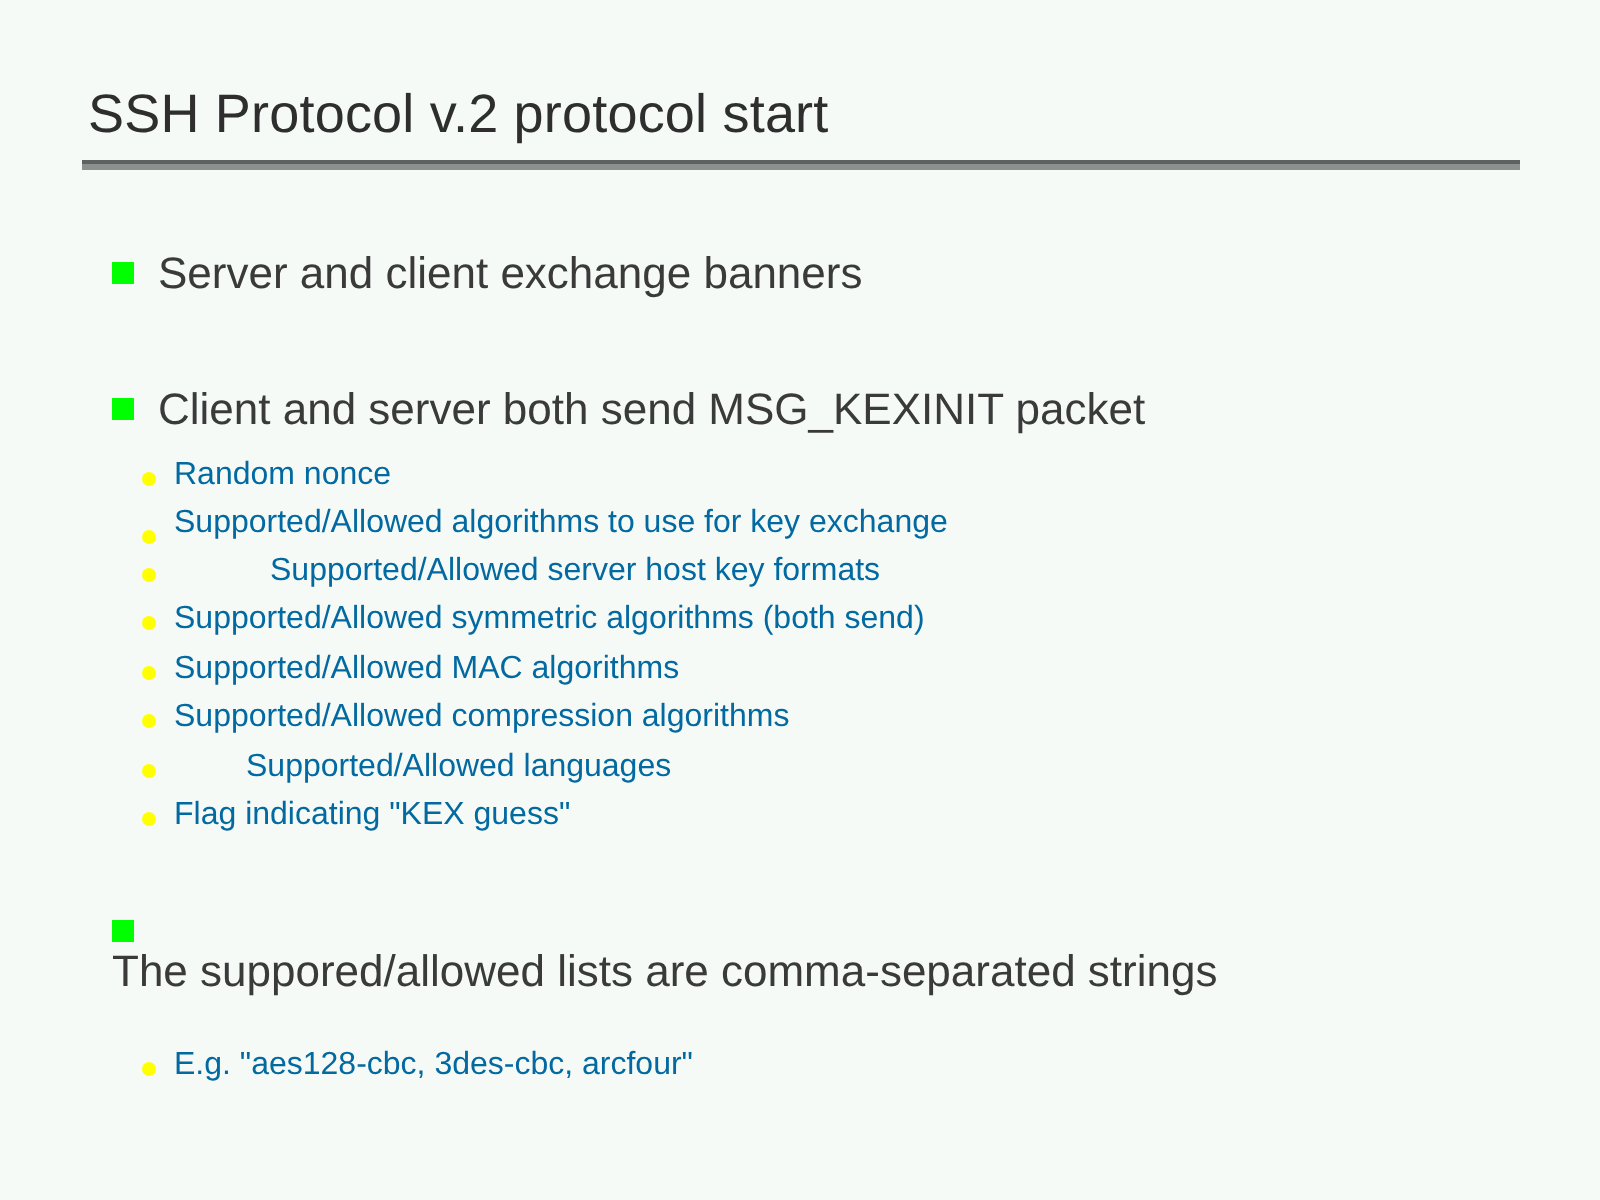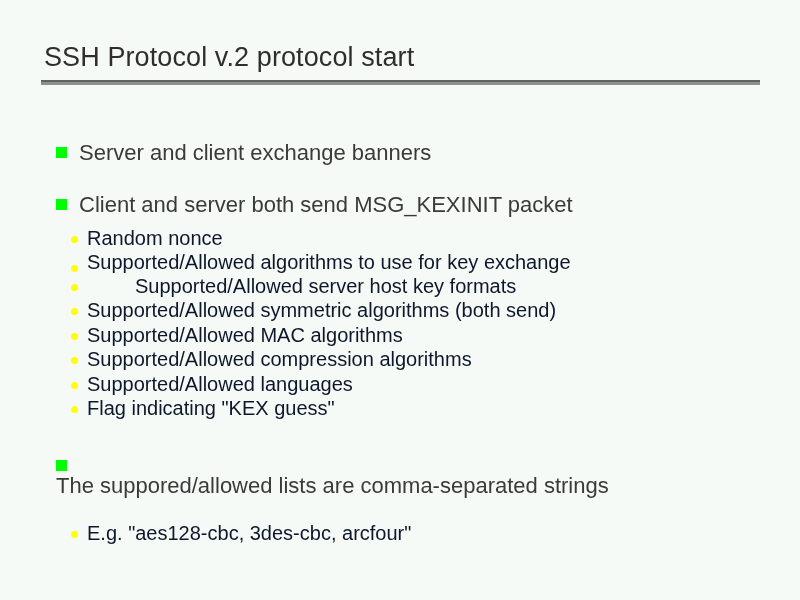--- a/index.html
+++ b/index.html
@@ -80,36 +80,36 @@
   .l2 .marker {
     width: 7px;
     height: 7px;
     border-radius: 50%;
     background: #ffff00;
     margin-top: 8px;
     margin-right: 9px;
     flex: 0 0 auto;
   }
   .l2 .text {
-    font-size: 20px;
+    font-size: 16px;
     line-height: 20px;
-    color: #0f172a;
+    color: #0369a1;
     white-space: nowrap;
   }
 </style>
 </head>
 <body>
 
 <div class="slide">
 
   <div class="title">SSH Protocol v.2 protocol start</div>
   <div class="title-rule"></div>
 
   <div class="body">
-      <div class="l1" style="top: 122px; margin-top: 16px;">
+      <div class="l1" style="top: 122px;">
         <span class="marker"></span>
         <span class="text">Server and client exchange banners</span>
       </div>
       <div class="l1" style="top: 190px;">
         <span class="marker"></span>
         <span class="text">Client and server both send MSG_KEXINIT packet</span>
       </div>
       <div class="l2" style="top: 228px;">
         <span class="marker"></span>
         <span class="text">Random nonce</span>
@@ -127,21 +127,21 @@
         <span class="text">Supported/Allowed symmetric algorithms (both send)</span>
       </div>
       <div class="l2" style="top: 325px; justify-content: flex-end;">
         <span class="marker"></span>
         <span class="text">Supported/Allowed MAC algorithms</span>
       </div>
       <div class="l2" style="top: 349px;">
         <span class="marker"></span>
         <span class="text">Supported/Allowed compression algorithms</span>
       </div>
-      <div class="l2" style="top: 374px;">
+      <div class="l2" style="top: 374px; gap: 36px;">
         <span class="marker"></span>
         <span class="text">Supported/Allowed languages</span>
       </div>
       <div class="l2" style="top: 398px;">
         <span class="marker"></span>
         <span class="text">Flag indicating "KEX guess"</span>
       </div>
       <div class="l1" style="top: 451px; flex-direction: column;">
         <span class="marker"></span>
         <span class="text">The suppored/allowed lists are comma-separated strings</span>

